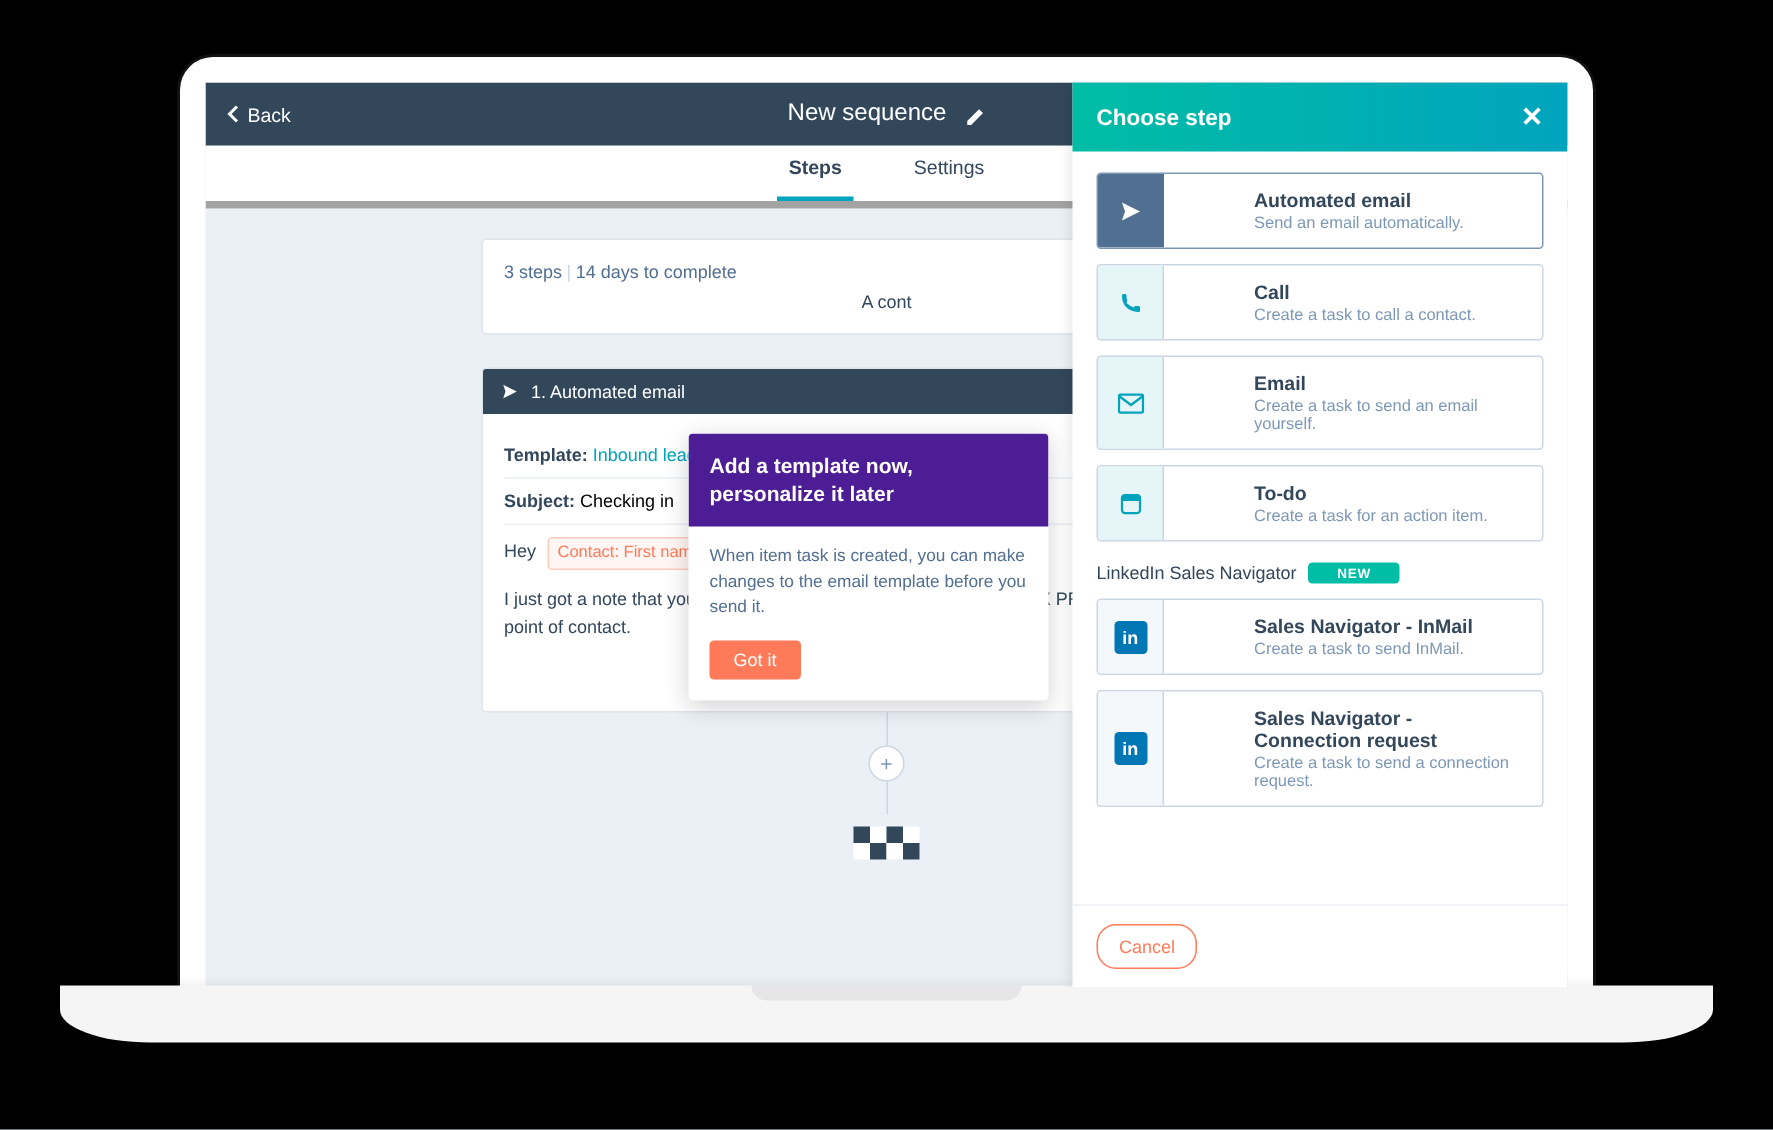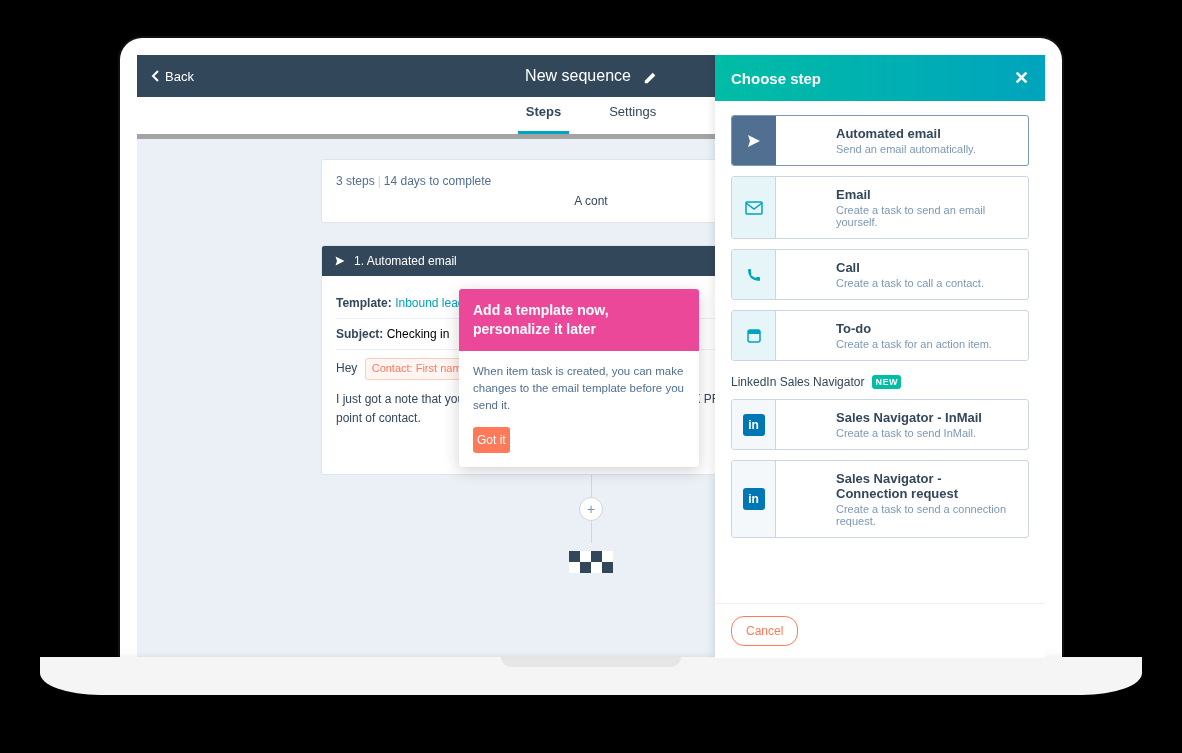--- a/index.html
+++ b/index.html
@@ -174,38 +174,38 @@
   top: 150px;
   left: 322px;
   width: 240px;
   background: #fff;
   border-radius: 3px;
   box-shadow: 0 4px 16px rgba(0,0,0,0.18);
   overflow: hidden;
   z-index: 5;
 }
 .popover-header {
-  background: #ec4899;
+  background: #4c1d95;
   color: #fff;
   padding: 12px 14px;
   font-size: 14px;
   font-weight: 600;
   line-height: 1.35;
   position: relative;
 }
 .popover-header::after{
   content:""; position:absolute; right:-8px; top:18px;
   border-top:8px solid transparent; border-bottom:8px solid transparent;
   border-left:8px solid #6a78d1;
 }
 .popover-body { padding: 12px 14px; font-size: 11.5px; color: #516f90; line-height: 1.5; }
 .popover-footer { padding: 0 14px 14px 14px; }
 .got-it-btn {
   background: #ff7a59; color: #fff; border: none; border-radius: 3px;
-  padding: 6px 4px; font-size: 12px; cursor: pointer;
+  padding: 6px 16px; font-size: 12px; cursor: pointer;
 }
 
 
 .side-panel {
   position: absolute;
   top: 0; right: 0; bottom: 0;
   width: 330px;
   background: #fff;
   box-shadow: -2px 0 8px rgba(0,0,0,0.1);
   display: flex; flex-direction: column;
@@ -239,21 +239,21 @@
 }
 .step-option-text { padding: 10px 12px; margin-left: 48px; }
 .step-option-title { font-size: 13px; font-weight: 600; color: #33475b; }
 .step-option-desc { font-size: 11px; color: #7c98b6; margin-top: 2px; }
 .section-label {
   font-size: 12px; color: #33475b; margin: 14px 0 10px 0;
   display: flex; align-items: center; gap: 8px;
 }
 .new-badge {
   background: #00bda5; color: #fff; font-size: 9px; font-weight: 700;
-  padding: 2px 3px; border-radius: 3px; letter-spacing: 0.5px;
+  padding: 2px 19px; border-radius: 3px; letter-spacing: 0.5px;
 }
 .linkedin-box {
   width: 22px; height: 22px; background: #0077b5; color: #fff;
   display: flex; align-items: center; justify-content: center;
   border-radius: 3px; font-weight: 700; font-size: 12px;
 }
 .panel-footer {
   padding: 12px 16px; border-top: 1px solid #eaf0f6;
 }
 .cancel-btn {
@@ -373,40 +373,40 @@
               </svg>
         </div>
         <div class="step-option-text">
           <div class="step-option-title">Automated email</div>
           <div class="step-option-desc">Send an email automatically.</div>
         </div>
       </div>
 
       <div class="step-option teal">
         <div class="step-icon-box">
+          <svg width="16" height="16" viewBox="0 0 16 16">
+                <path d="M3 2 Q2 2 2 3 Q2 13 13 14 Q14 14 14 13 L14 11 Q14 10 13 10 L11 10 Q10 10 10 11 Q7 10 5 8 Q6 6 5 5 L5 3 Q5 2 4 2 Z" fill="#00a4bd"></path>
+              </svg>
+        </div>
+        <div class="step-option-text">
+          <div class="step-option-title">Call</div>
+          <div class="step-option-desc">Create a task to call a contact.</div>
+        </div>
+      </div>
+
+      <div class="step-option teal">
+        <div class="step-icon-box">
           <svg width="18" height="14" viewBox="0 0 18 14">
                 <rect x="1" y="1" width="16" height="12" rx="1" fill="none" stroke="#00a4bd" stroke-width="1.5"></rect>
                 <path d="M1 2 L9 8 L17 2" fill="none" stroke="#00a4bd" stroke-width="1.5"></path>
               </svg>
         </div>
         <div class="step-option-text">
           <div class="step-option-title">Email</div>
           <div class="step-option-desc">Create a task to send an email yourself.</div>
-        </div>
-      </div>
-
-      <div class="step-option teal">
-        <div class="step-icon-box">
-          <svg width="16" height="16" viewBox="0 0 16 16">
-                <path d="M3 2 Q2 2 2 3 Q2 13 13 14 Q14 14 14 13 L14 11 Q14 10 13 10 L11 10 Q10 10 10 11 Q7 10 5 8 Q6 6 5 5 L5 3 Q5 2 4 2 Z" fill="#00a4bd"></path>
-              </svg>
-        </div>
-        <div class="step-option-text">
-          <div class="step-option-title">Call</div>
-          <div class="step-option-desc">Create a task to call a contact.</div>
         </div>
       </div>
 
       <div class="step-option teal">
         <div class="step-icon-box">
           <svg width="16" height="16" viewBox="0 0 16 16">
                 <rect x="2" y="2" width="12" height="12" rx="2" fill="none" stroke="#00a4bd" stroke-width="1.5"></rect>
                 <rect x="2" y="2" width="12" height="4" fill="#00a4bd"></rect>
               </svg>
         </div>

